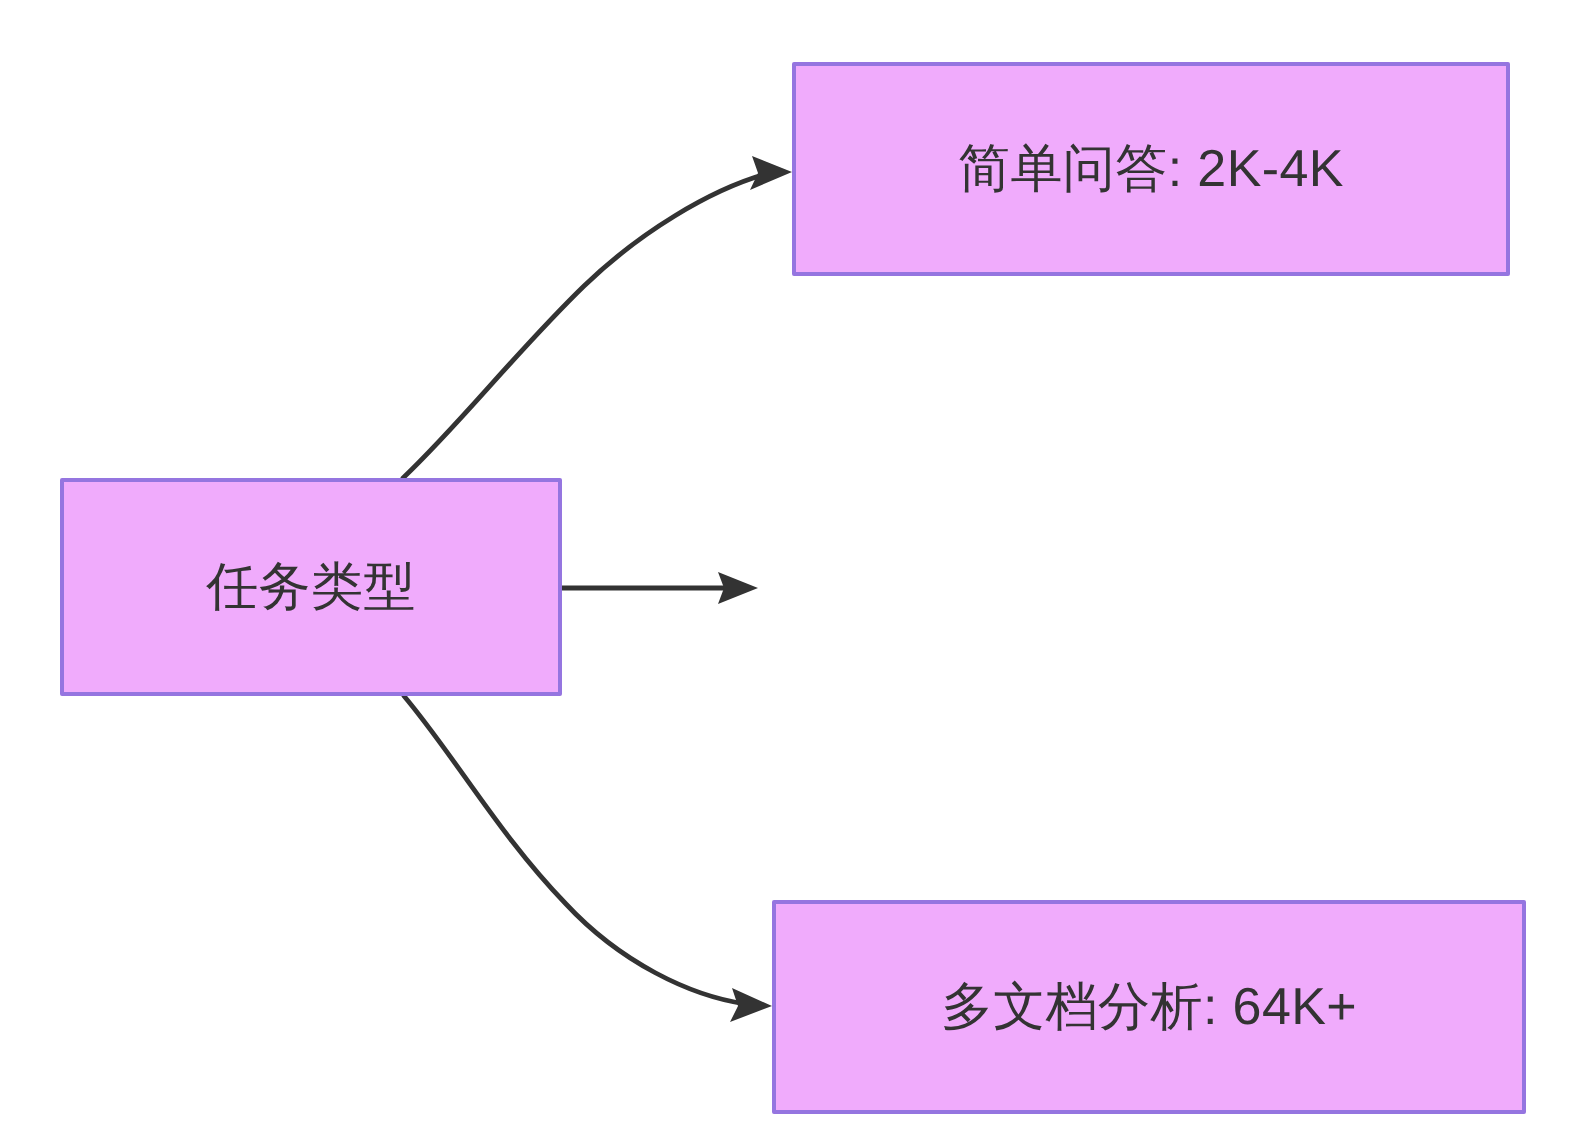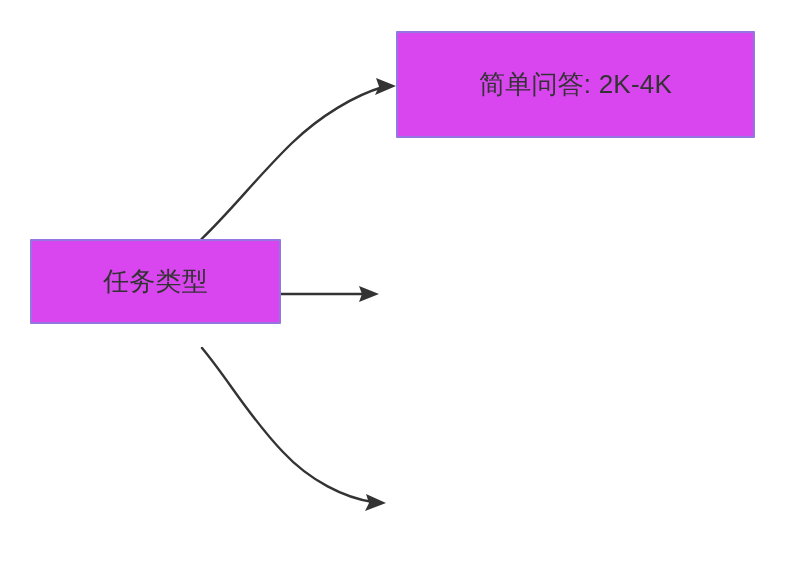--- a/index.html
+++ b/index.html
@@ -22,40 +22,40 @@
   #edge-layer {
     position: absolute;
     left: 0;
     top: 0;
     width: 787px;
     height: 572px;
   }
   .node {
     position: absolute;
     box-sizing: border-box;
-    background: #d946ef;
+    background: #f0abfc;
     border: 2px solid #9575e0;
     border-radius: 1px;
     display: flex;
     align-items: center;
     justify-content: center;
   }
   .node-label {
     color: #333333;
     font-size: 26px;
     line-height: 1.2;
     letter-spacing: 0.2px;
     white-space: nowrap;
     text-align: center;
   }
   #node-source {
     left: 30px;
     top: 239px;
     width: 251px;
-    height: 85px;
+    height: 109px;
   }
   #node-target-0 {
     left: 396px;
     top: 31px;
     width: 359px;
     height: 107px;
   }
   #node-target-1 {
     left: 379px;
     top: 239px;
@@ -104,14 +104,17 @@
 
   <div class="node" id="node-source">
     <span class="node-label">任务类型</span>
   </div>
 
   <div class="node" id="node-target-0">
     <span class="node-label">简单问答: 2K-4K</span>
   </div>
 
 
+  <div class="node" id="node-target-2">
+    <span class="node-label">多文档分析: 64K+</span>
+  </div>
 
 </div>
 
 </body></html>

